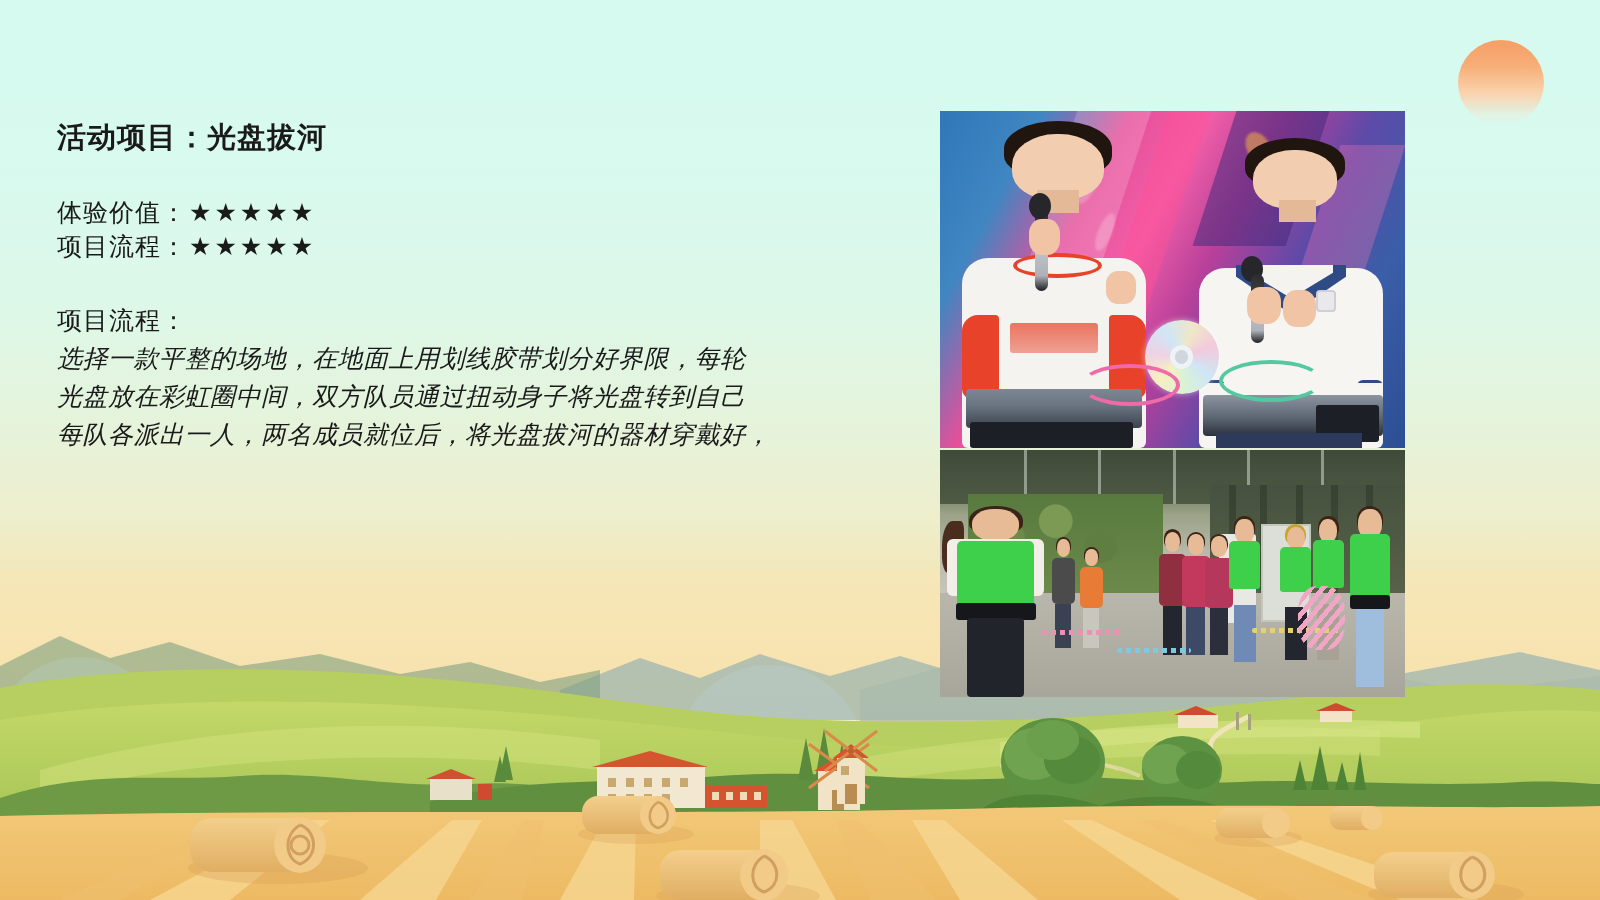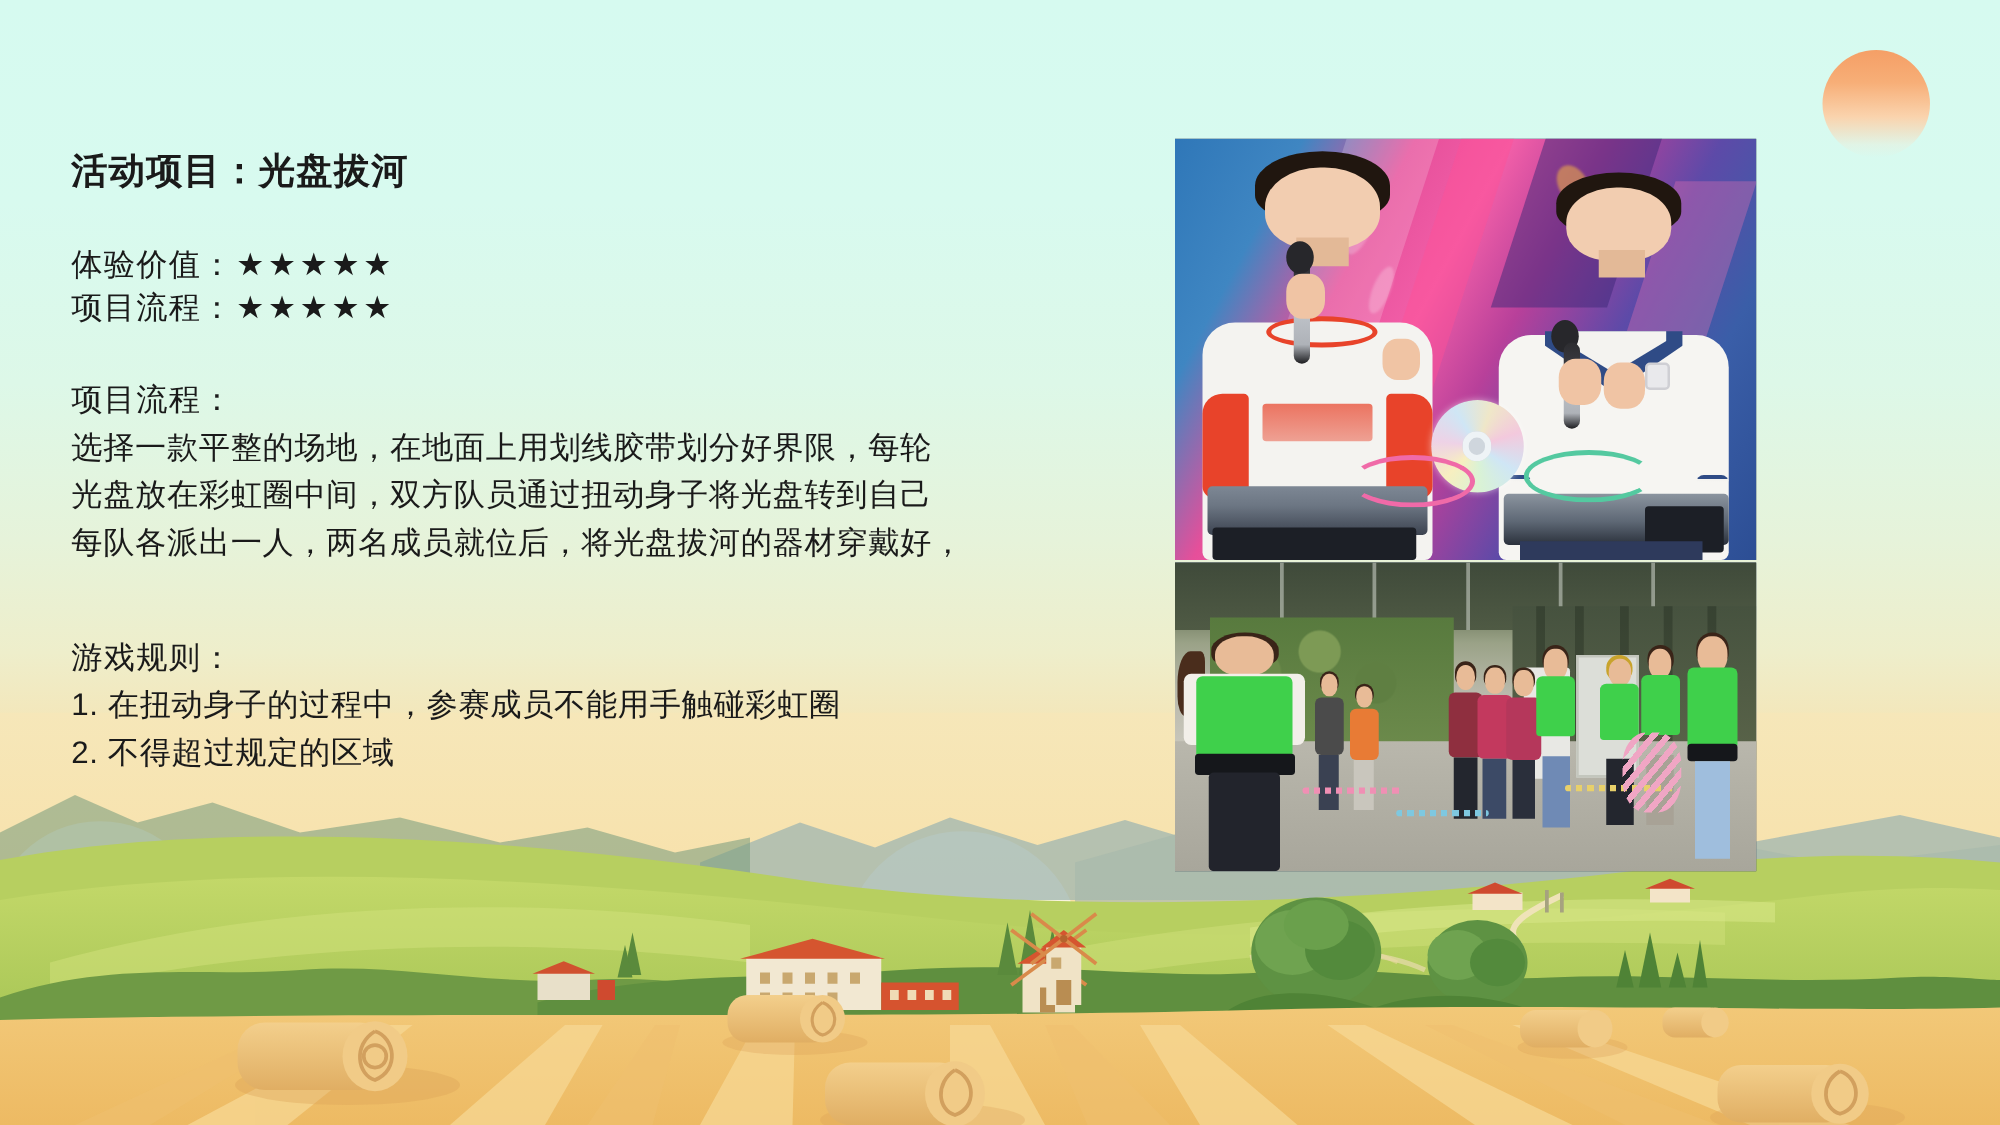--- a/index.html
+++ b/index.html
@@ -36,21 +36,21 @@
   }
   .rating-row{
     font-size:25px;line-height:34px;letter-spacing:1px;white-space:nowrap;
     display:flex;align-items:center;
   }
   .rating-row .rlabel{display:inline-block;}
   .stars{letter-spacing:3px;font-size:25px;margin-left:2px;}
   .rating-block{margin-bottom:38px;}
 
   .sec-head{font-size:25px;line-height:38px;letter-spacing:1px;margin:0;}
-  .sec-body{font-size:25px;line-height:38px;letter-spacing:0.5px;margin:0;}
+  .sec-body{font-size:25px;line-height:38px;letter-spacing:0.5px;margin:0;font-style:italic;}
   .flow-block{margin-bottom:54px;}
   .rule-line{font-size:25px;line-height:38px;letter-spacing:0.5px;}
 
   
   .photo{
     position:absolute;overflow:hidden;background:#2a3a55;
   }
   #photo-stage{left:940px;top:111px;width:465px;height:337px;}
   #photo-outdoor{left:940px;top:450px;width:465px;height:247px;}
 
@@ -364,25 +364,20 @@
       </div>
     </div>
 
     <div class="flow-block">
       <div class="sec-head">项目流程：</div>
       <div class="sec-body">选择一款平整的场地，在地面上用划线胶带划分好界限，每轮</div>
       <div class="sec-body">光盘放在彩虹圈中间，双方队员通过扭动身子将光盘转到自己</div>
       <div class="sec-body">每队各派出一人，两名成员就位后，将光盘拔河的器材穿戴好，</div>
     </div>
 
-    <div class="rules-block">
-      <div class="sec-head">游戏规则：</div>
-      <div class="rule-line">1. 在扭动身子的过程中，参赛成员不能用手触碰彩虹圈</div>
-      <div class="rule-line">2. 不得超过规定的区域</div>
-    </div>
   </div>
 
   <div class="photo" id="photo-stage">
     <div class="stage-bg"></div>
     <div class="stage-panel sp1"></div>
     <div class="stage-panel sp2"></div>
     <div class="stage-panel sp3"></div>
     <div class="stage-panel sp4"></div>
     <div class="stage-streak stk1"></div>
     <div class="stage-streak stk2"></div>

